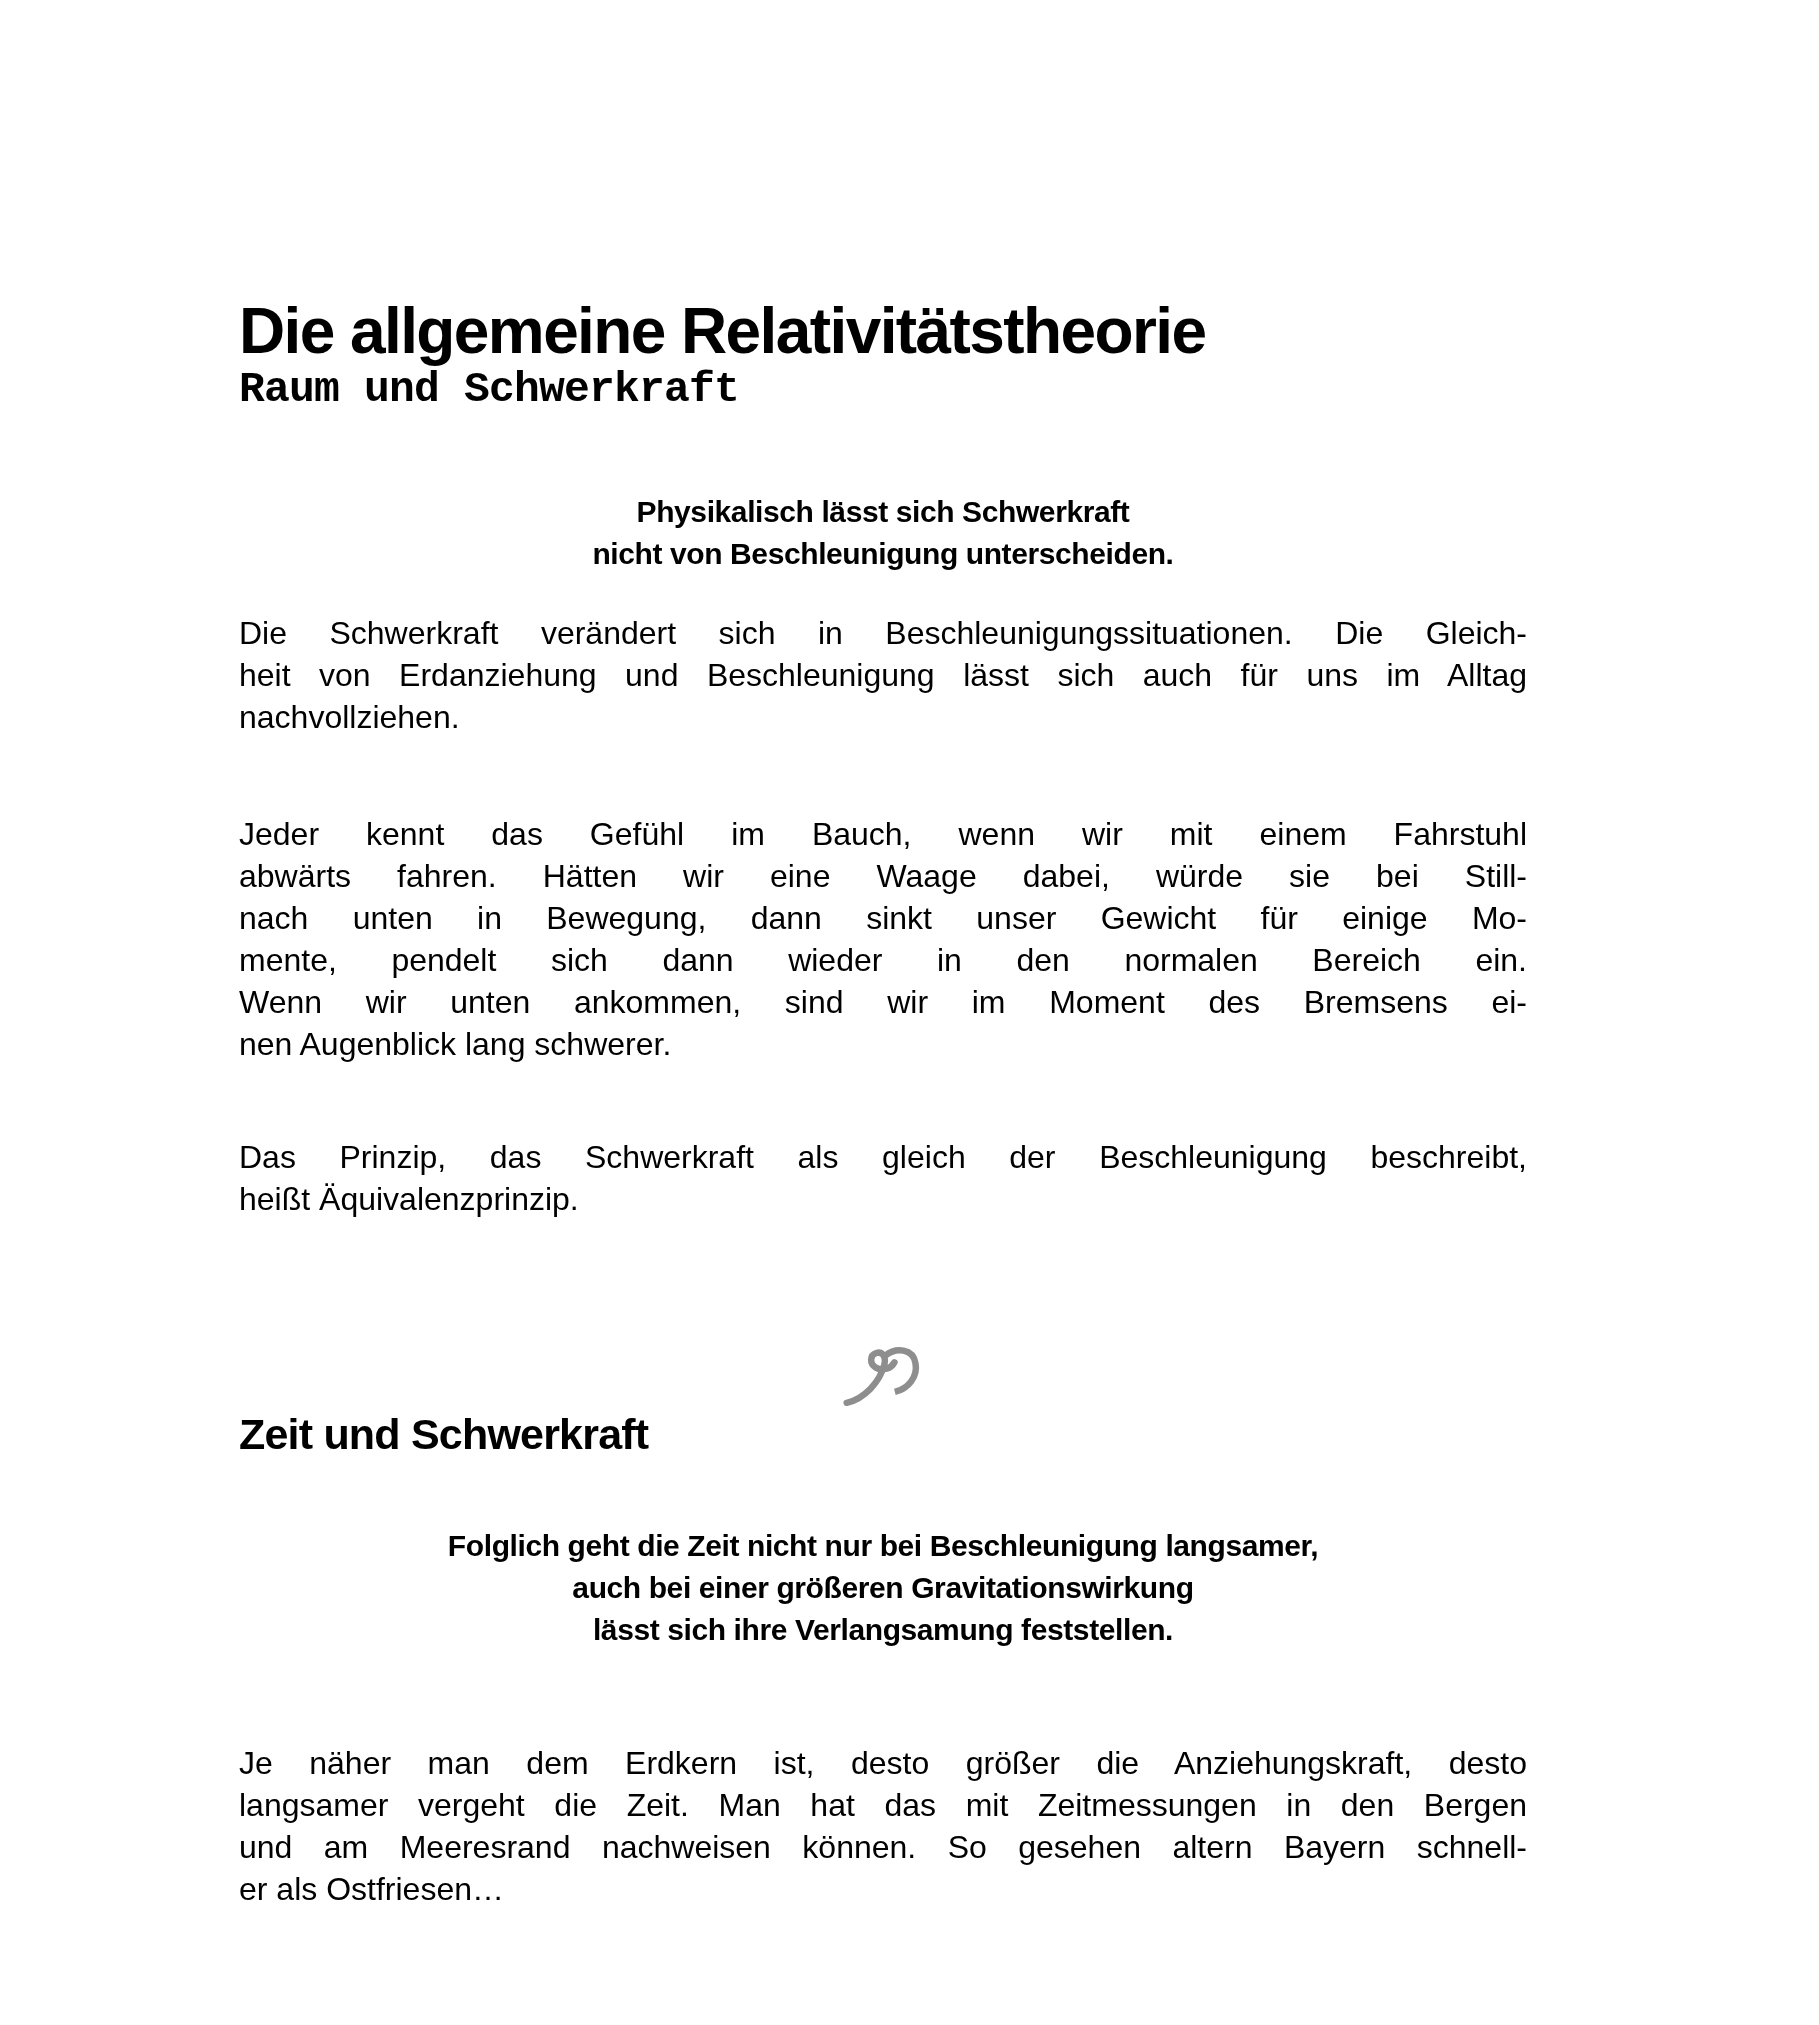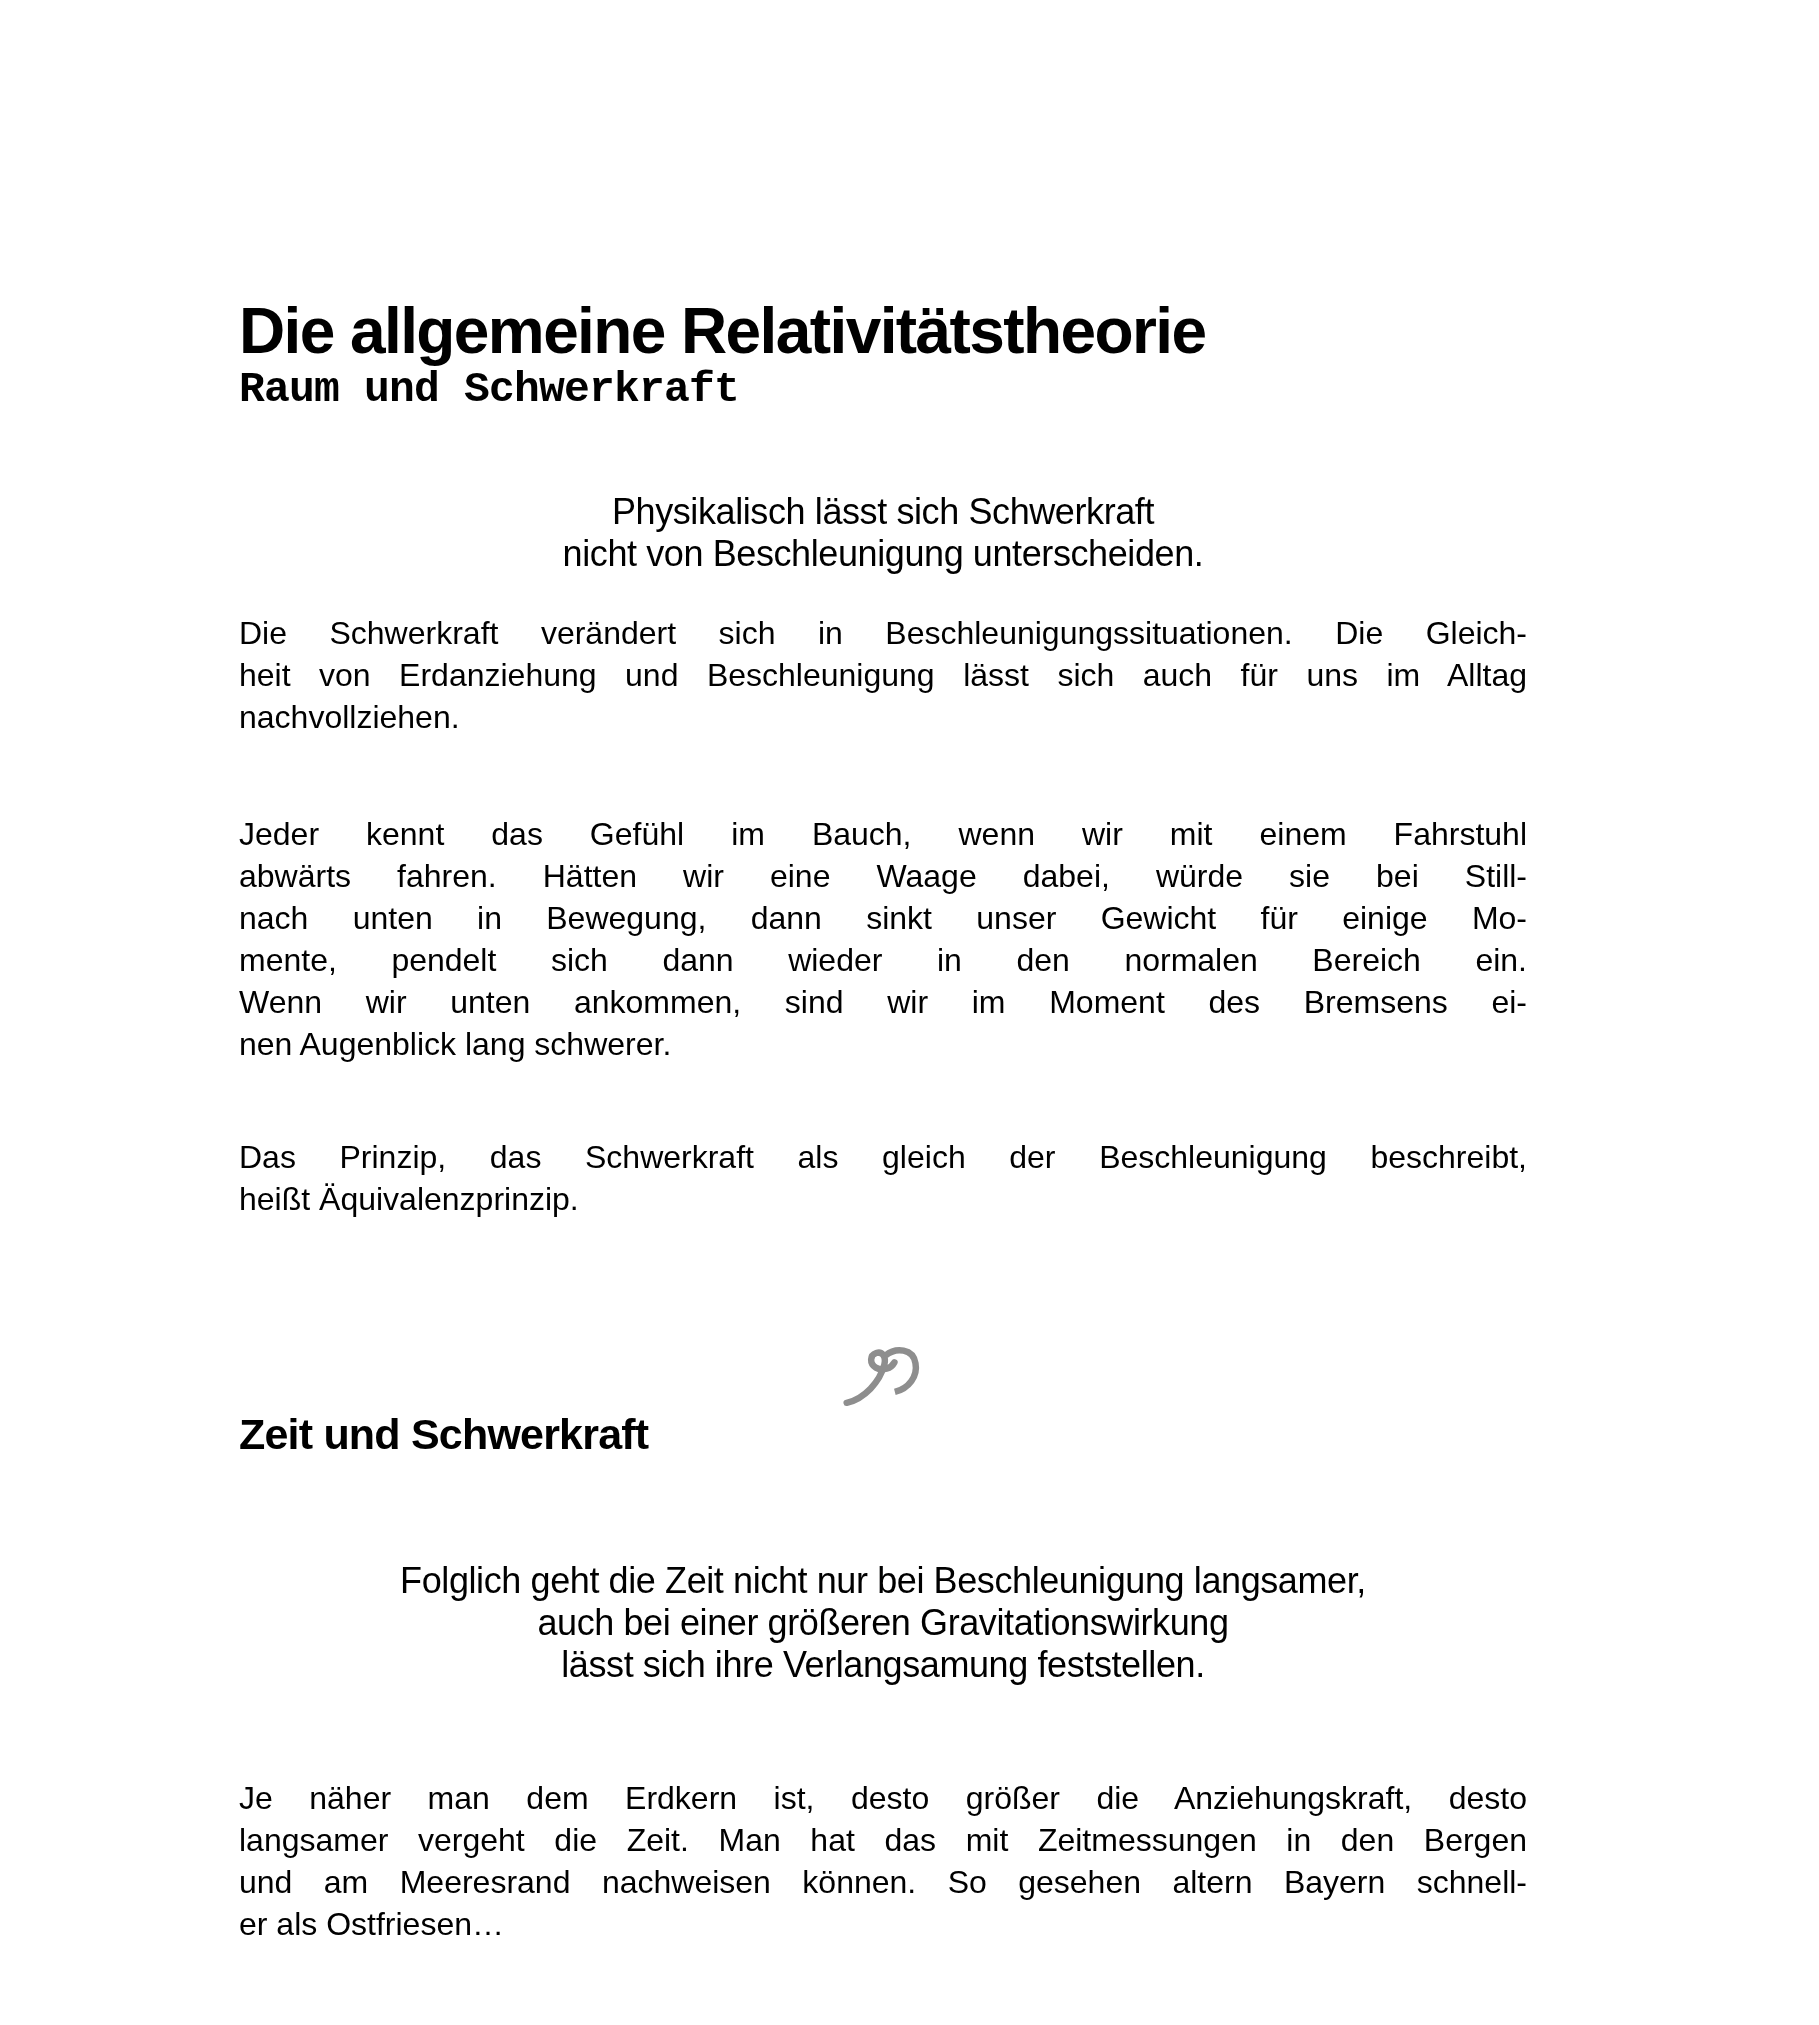--- a/index.html
+++ b/index.html
@@ -15,24 +15,24 @@
     font-size: 64px; font-weight: bold; letter-spacing: -1.6px;
     line-height: 1.1; margin: 296px 0 0 0;
   }
   h2.heading {
     font-size: 43px; font-weight: bold; letter-spacing: -0.8px;
     line-height: 1.1; margin: 0;
   }
   .h-raum { margin-top: 57px; font-family: Liberation Mono, monospace; }
   .h-zeit { margin-top: 146px; }
 
-  .quote { font-weight: normal; font-size: 36px; line-height: 42px; letter-spacing: -0.4px; }
+  .quote { font-weight: bold; font-size: 30px; line-height: 42px; letter-spacing: -0.4px; }
   .quote .line { text-align: center; }
   .q-raum { margin-top: 77px; }
-  .q-zeit { margin-top: 102px; }
+  .q-zeit { margin-top: 67px; }
 
   .para { font-size: 32px; line-height: 42px; }
   .just .line { text-align: justify; text-align-last: justify; }
   .just .line:last-child { text-align-last: left; }
   .p1 { margin-top: 37px; }
   .example { margin-top: 75px; }
   .p2 { margin-top: 71px; }
   .p3 { margin-top: 91px; }
 
   .ornament { margin-top: 122px; height: 69px; text-align: center; }

